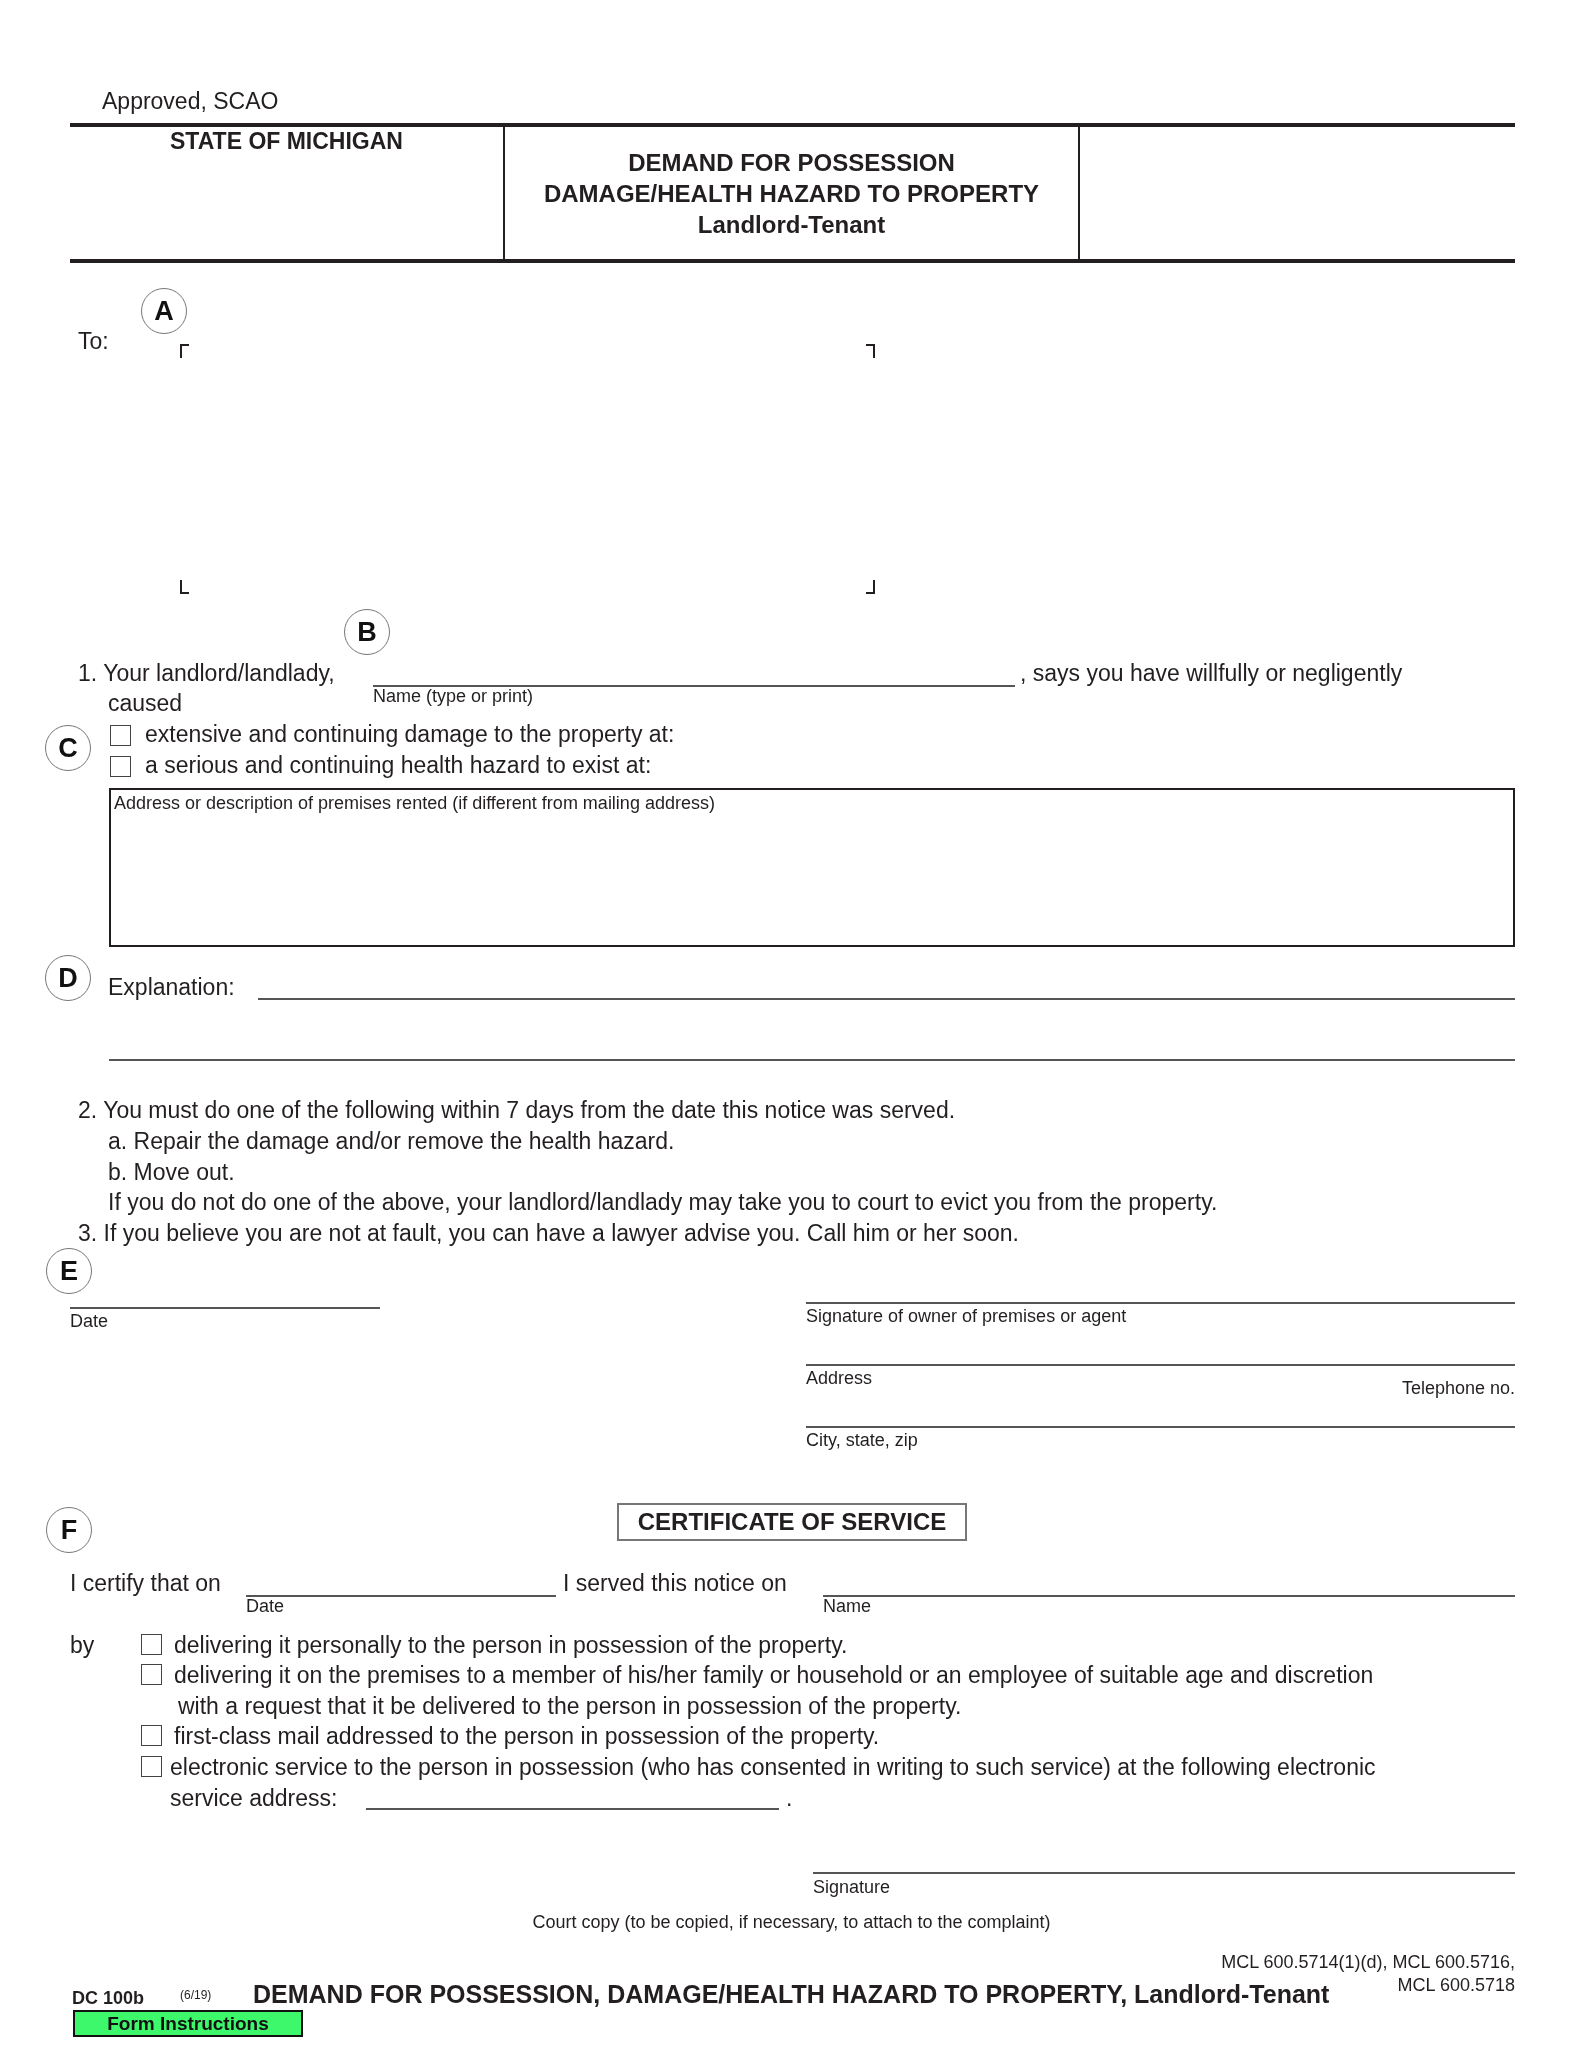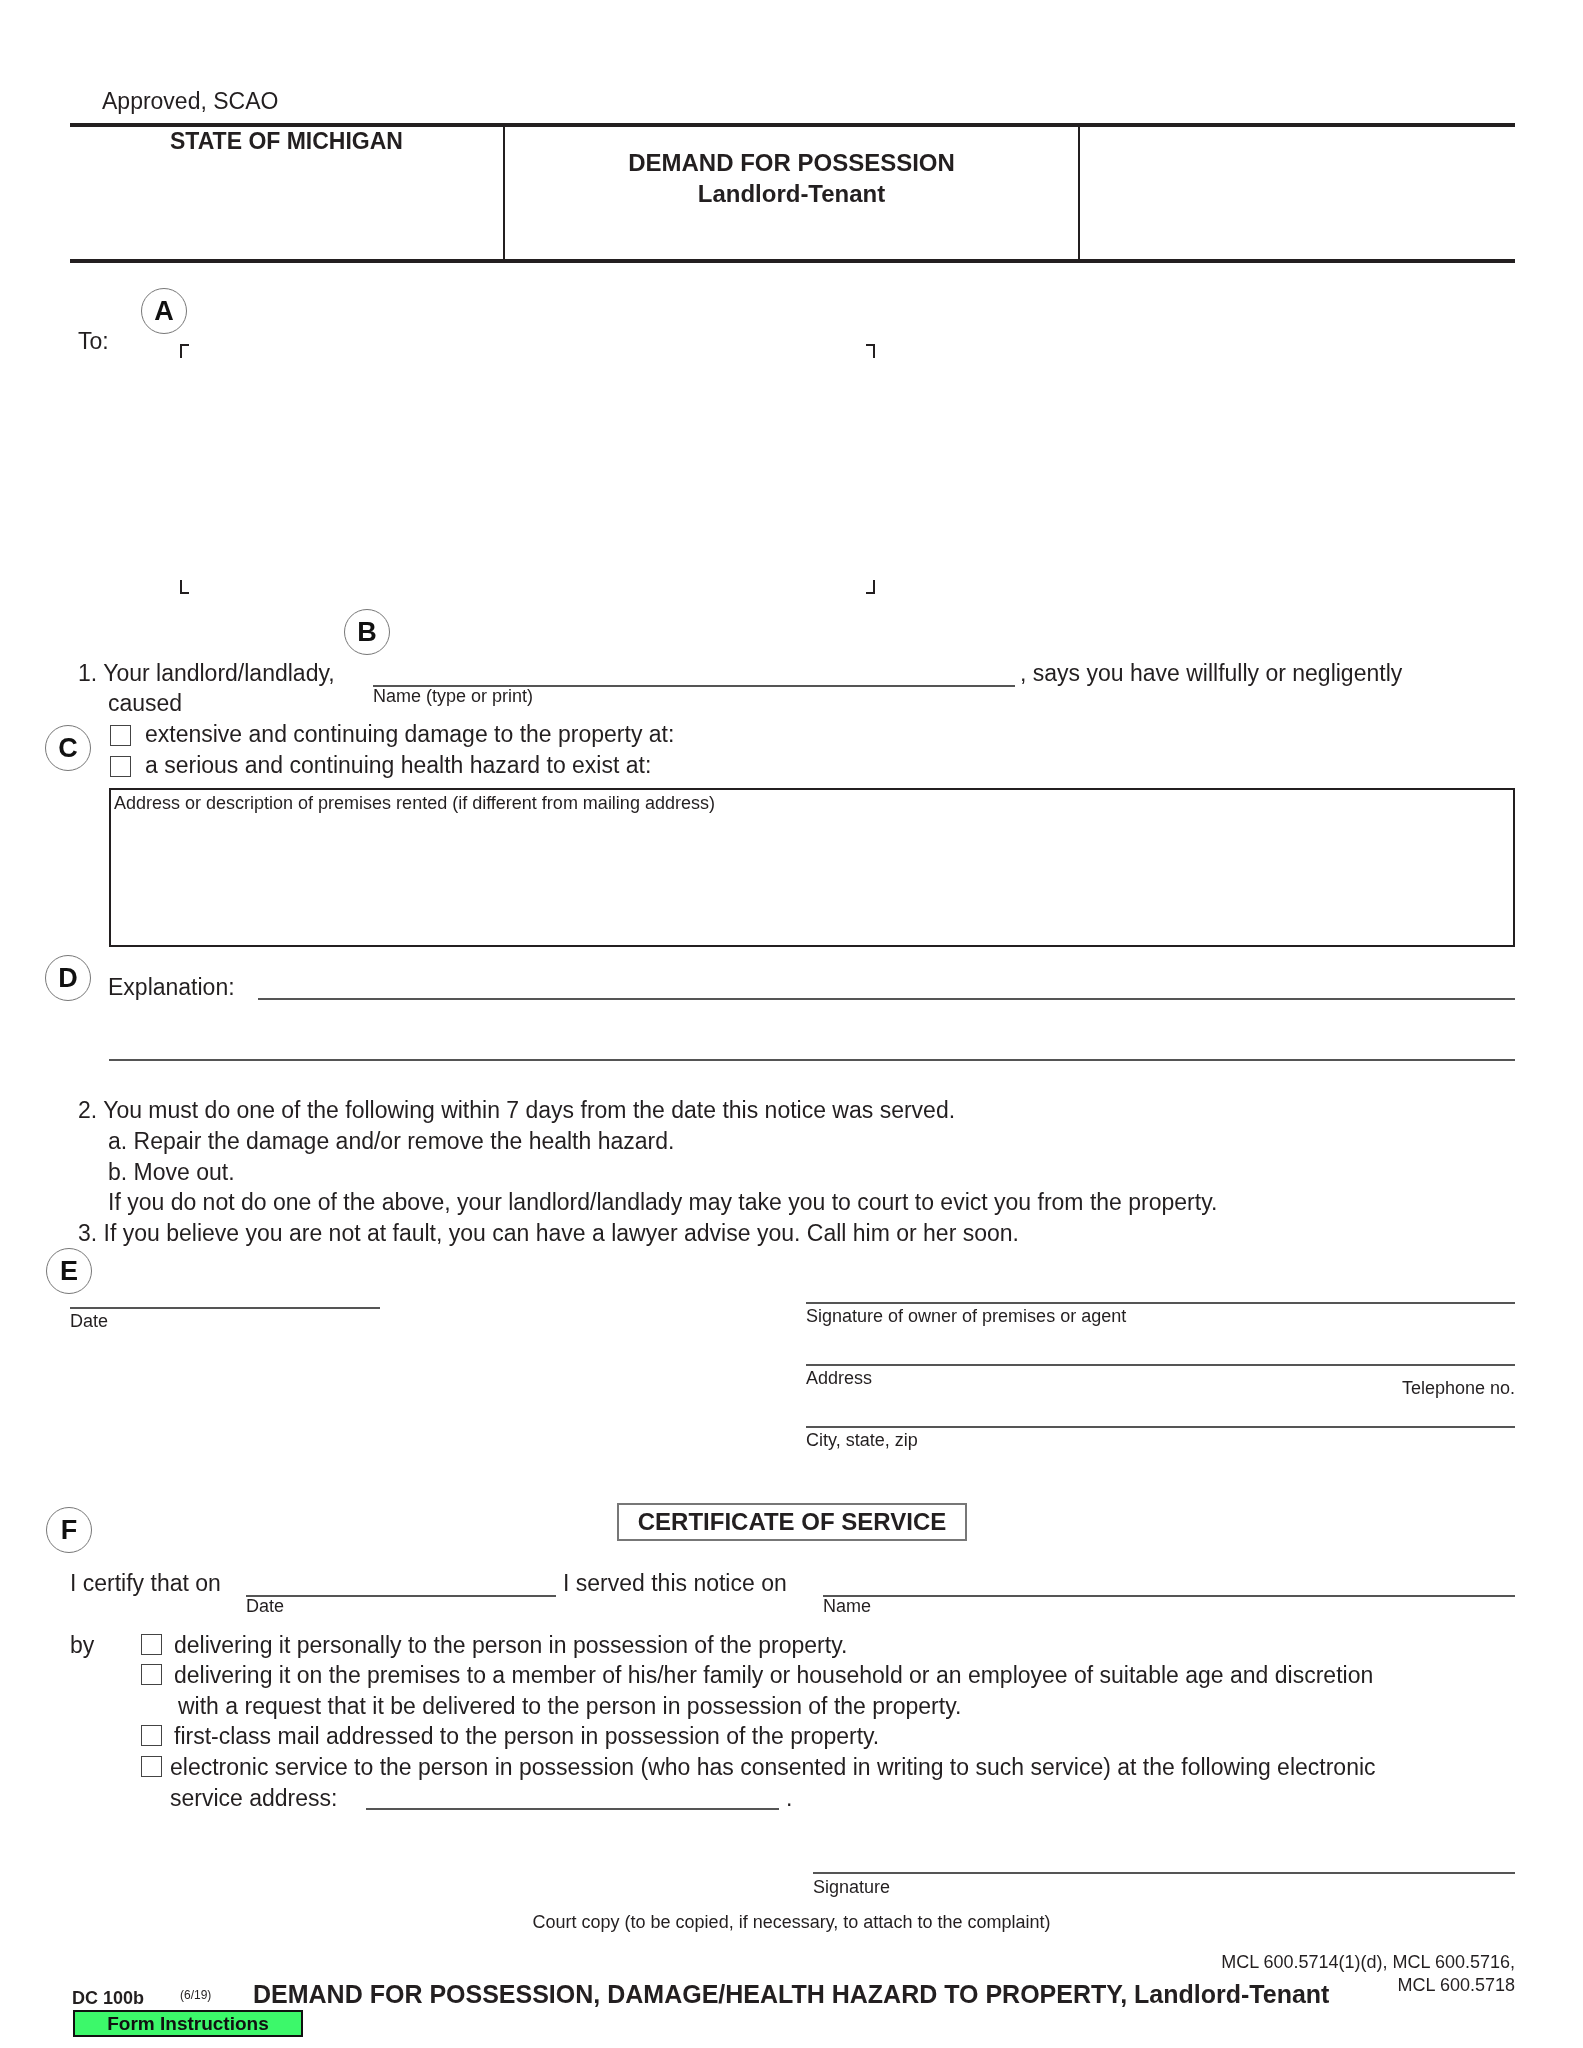--- a/index.html
+++ b/index.html
@@ -25,20 +25,21 @@
 <body>
 
 <div class="abs t24" style="left:102px;top:88px;">Approved, SCAO</div>
 <div class="hr" style="left:70px;top:123px;width:1445px;height:4px;"></div>
 <div class="hr" style="left:70px;top:259px;width:1445px;height:4px;"></div>
 <div class="vline" style="left:503px;top:125px;height:136px;"></div>
 <div class="vline" style="left:1078px;top:125px;height:136px;"></div>
 <div class="abs t24 bold" style="left:70px;width:433px;text-align:center;top:128px;">STATE OF MICHIGAN</div>
 <div class="abs bold" style="left:505px;width:573px;text-align:center;top:147px;font-size:24px;line-height:31px;">
   <div>DEMAND FOR POSSESSION</div>
+  <div>DAMAGE/HEALTH HAZARD TO PROPERTY</div>
   <div>Landlord-Tenant</div>
 </div>
 <input class="field" style="left: 1085px; top: 130px; width: 425px; height: 125px;" value="">
 
 <div class="circle" style="left:141px;top:288px;width:46px;height:46px;">A</div>
 <div class="abs t24" style="left:78px;top:328px;">To:</div>
 <div class="bracket" style="left:180px;top:344px;border-top-width:2.5px;border-left-width:2.5px;"></div>
 <div class="bracket" style="left:866px;top:344px;border-top-width:2.5px;border-right-width:2.5px;"></div>
 <div class="bracket" style="left:180px;top:580px;border-bottom-width:2.5px;border-left-width:2.5px;"></div>
 <div class="bracket" style="left:866px;top:580px;border-bottom-width:2.5px;border-right-width:2.5px;"></div>

